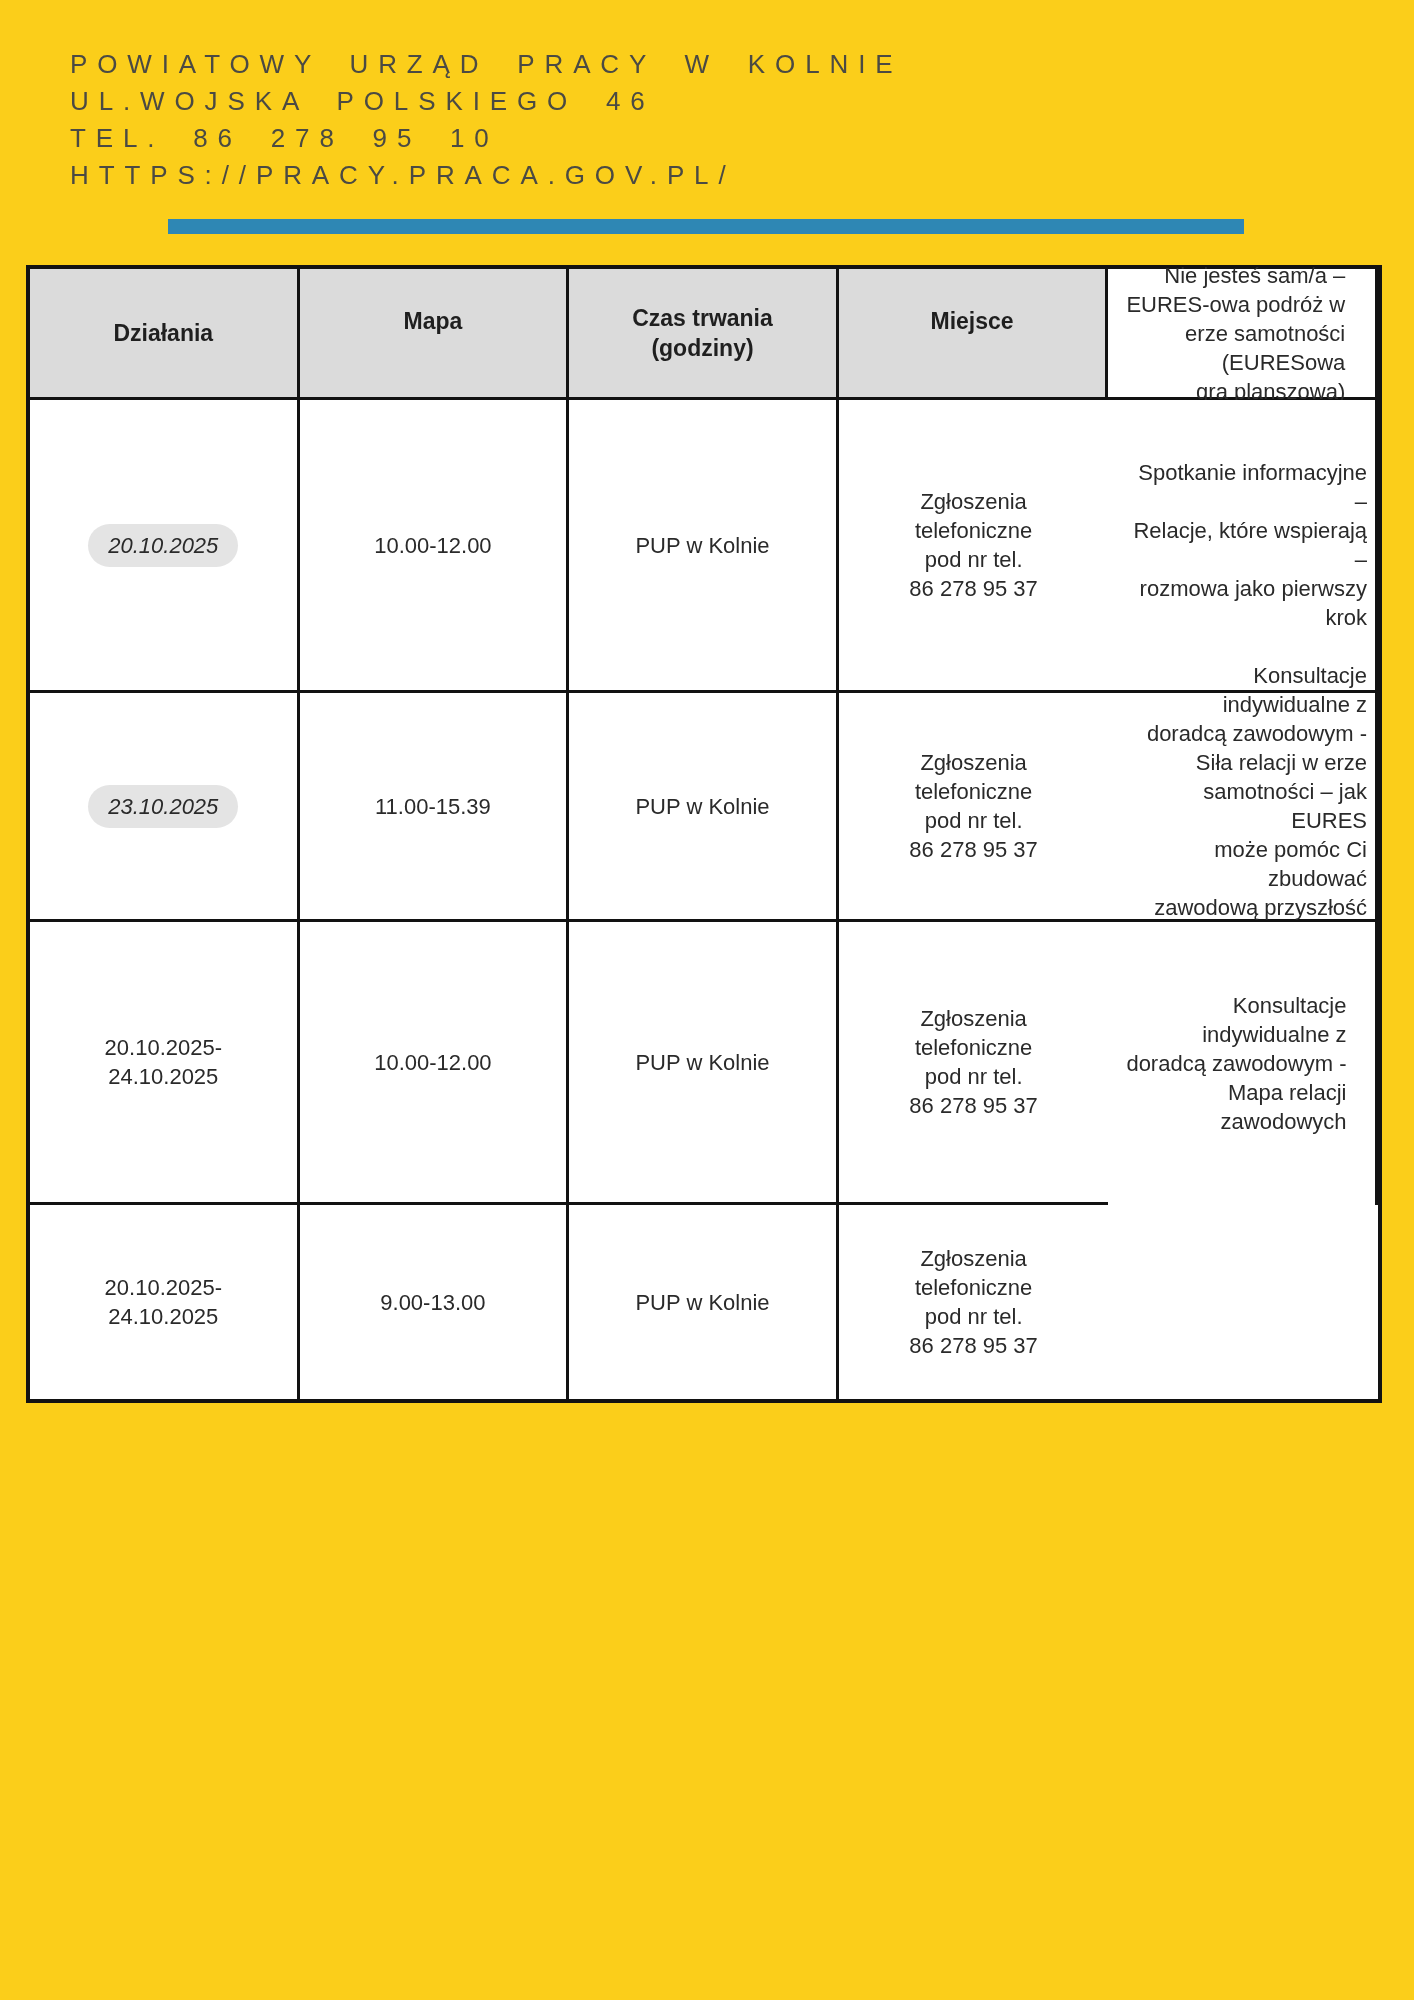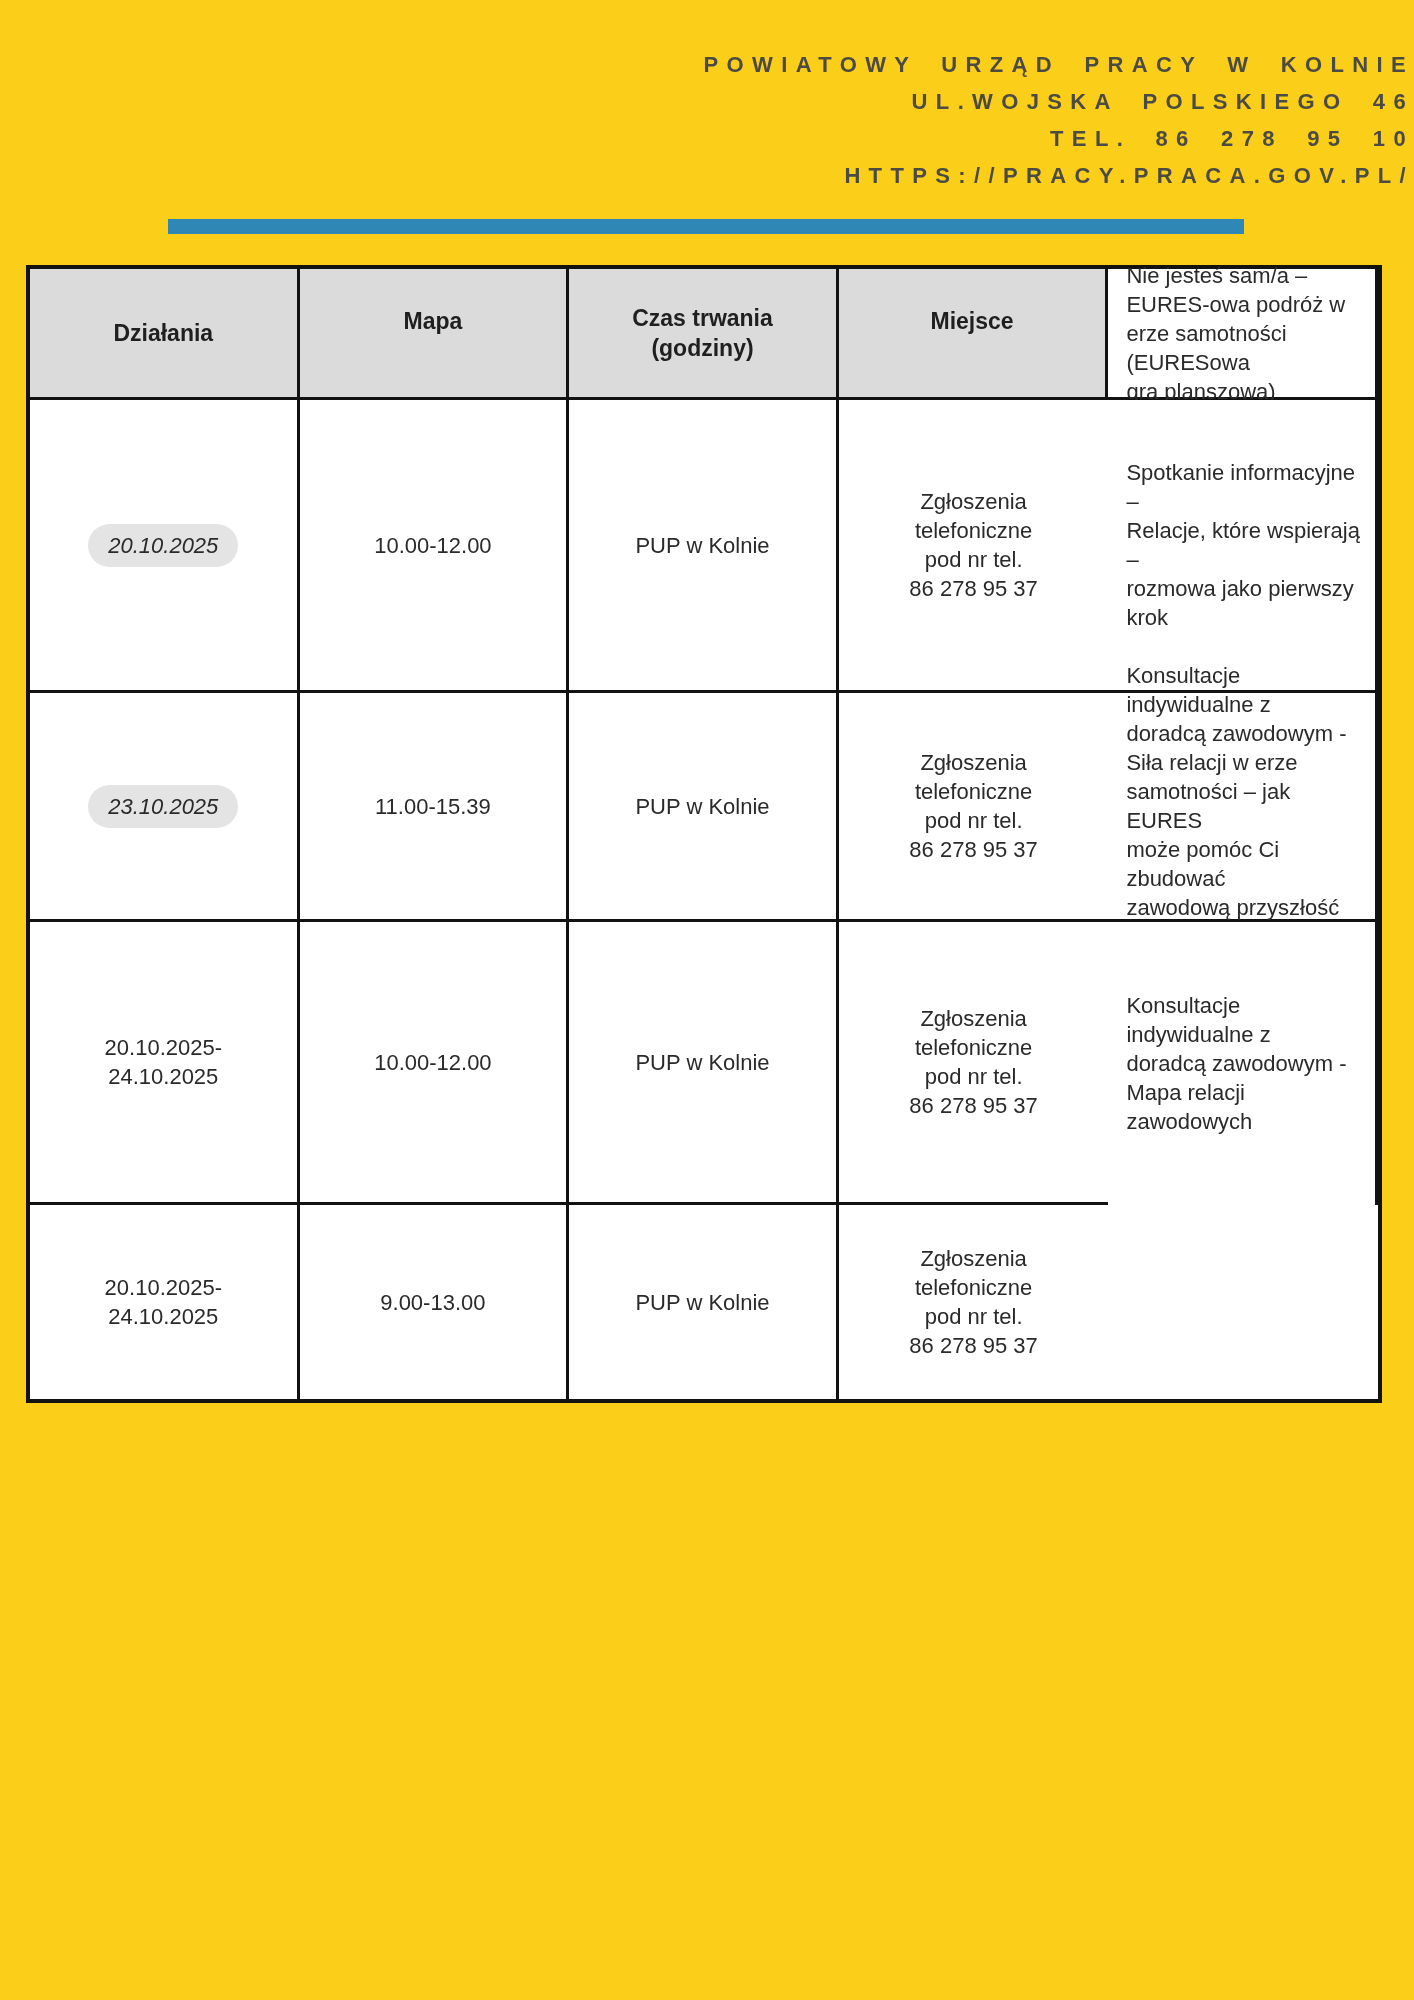--- a/index.html
+++ b/index.html
@@ -23,24 +23,24 @@
     background: var(--page-bg);
     overflow: hidden;
   }
 
   
   .title-block {
     position: absolute;
     left: 70px;
     top: 46px;
     width: 1344px;
-    text-align: right;
+    text-align: left;
     color: var(--title-color);
-    font-size: 22px;
-    font-weight: bold;
+    font-size: 26px;
+    font-weight: normal;
     line-height: 37px;
     letter-spacing: 0.38em;
     word-spacing: 0.45em;
   }
 
   .accent-bar {
     position: absolute;
     left: 168px;
     top: 219px;
     width: 1076px;
@@ -83,21 +83,21 @@
     background: var(--header-bg);
     font-weight: bold;
     font-size: 23px;
     line-height: 30px;
     color: #1F1F1F;
   }
   .raised { position: relative; top: -12px; }
 
   .activity {
     justify-content: flex-start;
-    text-align: left;
+    text-align: right;
     padding-left: 18px;
     padding-right: 8px;
   }
 
   .pill {
     background: var(--pill-bg);
     border-radius: 23px;
     padding: 7px 20px;
     display: inline-block;
     font-style: italic;

